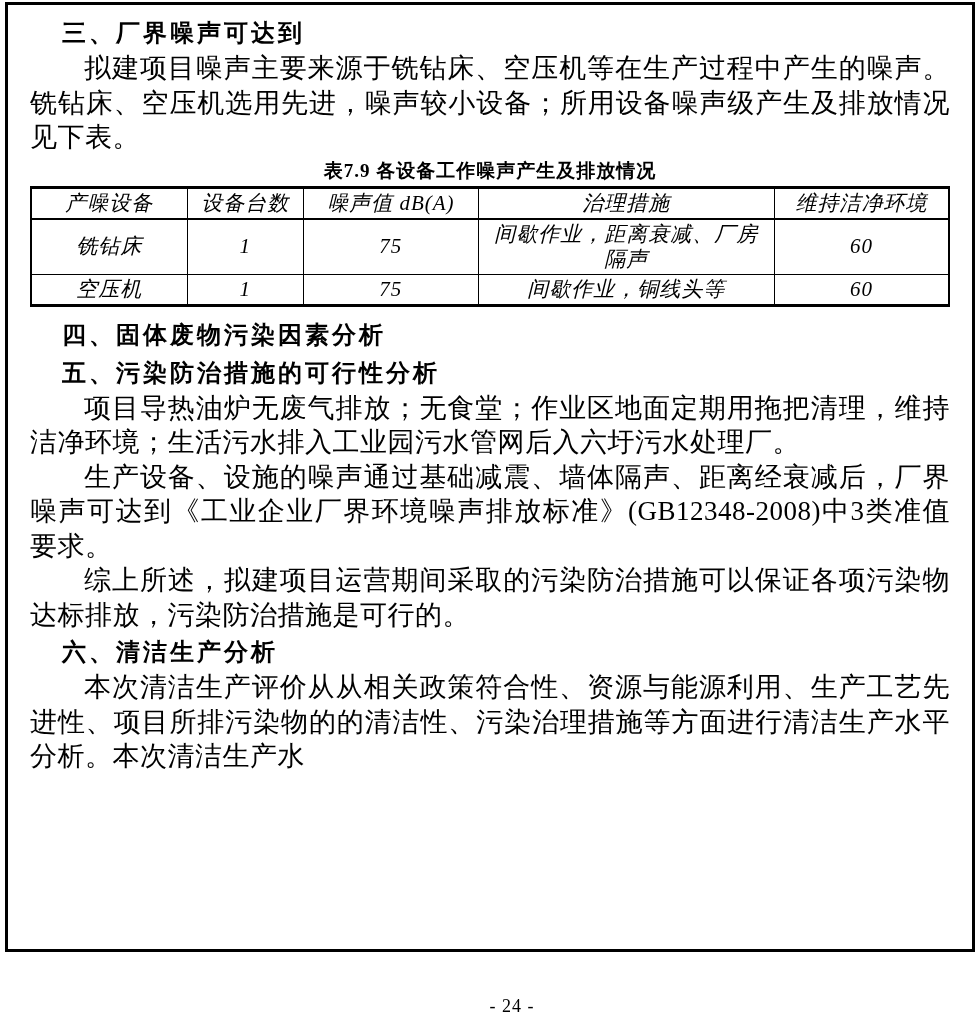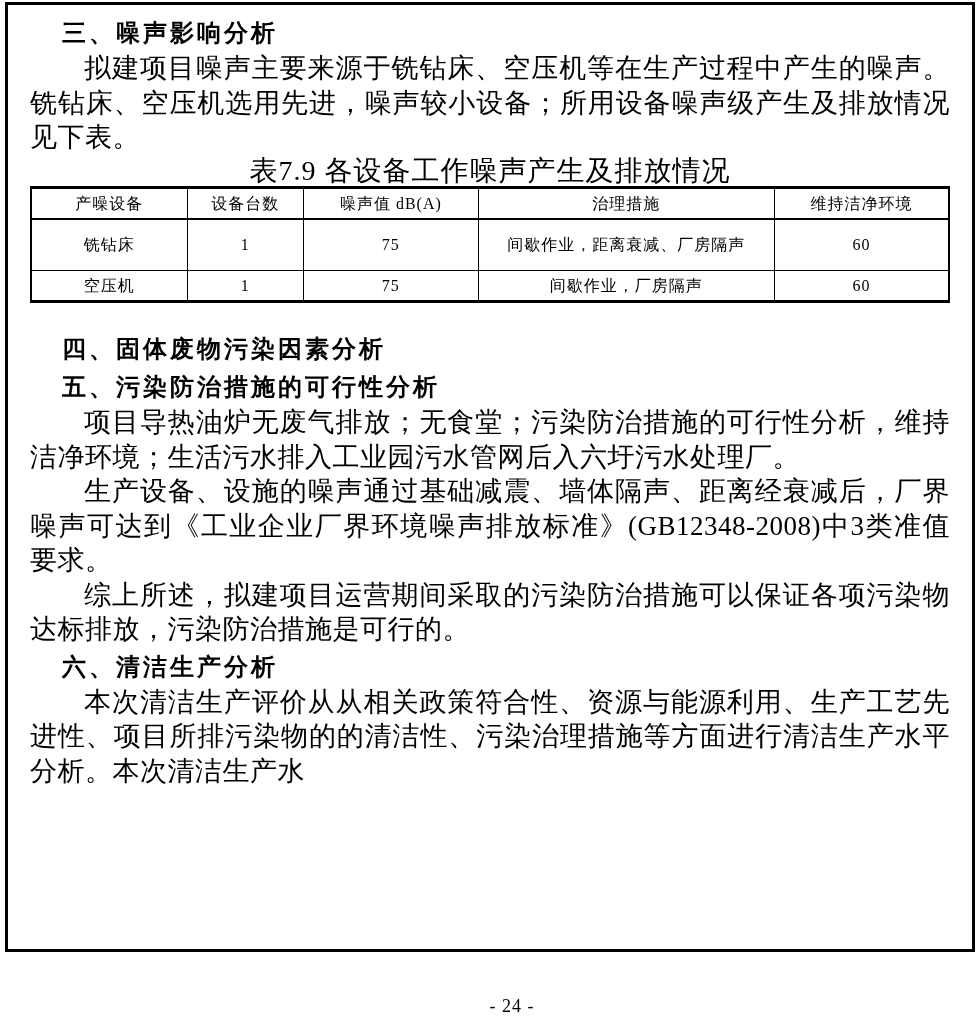--- a/index.html
+++ b/index.html
@@ -20,43 +20,44 @@
     background: #fff;
   }
   .content { width: 920px; }
   .sec-heading {
     font-size: 24px; font-weight: bold;
     letter-spacing: 3px;
     line-height: 36px;
     padding-left: 32px;
     margin-top: 2px;
   }
-  .sec-heading.gap-top { margin-top: 28px; }
+  .sec-heading.gap-top { margin-top: 10px; }
   .para {
     font-size: 27px;
     line-height: 34.5px;
     text-align: justify;
     text-indent: 2em;
     letter-spacing: 0.5px;
   }
   .tbl-caption {
-    font-size: 28px; font-weight: normal;
+    font-size: 19px; font-weight: bold;
     text-align: center;
     line-height: 26px;
     margin: 3px 0 2px 0;
     letter-spacing: 1px;
   }
   table.noise {
     width: 100%;
     border-collapse: collapse;
     border: 2px solid #000;
     border-top-width: 3px;
     border-bottom-width: 3px;
-    font-size: 16px;
+    font-size: 21px;
     table-layout: fixed;
+    font-style: italic;
   }
   table.noise th, table.noise td {
     border: 1.5px solid #000;
     text-align: center;
     vertical-align: middle;
     padding: 2px 8px;
     line-height: 25px;
     font-weight: normal;
     letter-spacing: 1px;
   }
@@ -78,21 +79,21 @@
     padding-left: 44px;
   }
 </style>
 </head>
 <body>
 
 <div class="page">
   <div class="frame">
     <div class="content">
 
-      <div class="sec-heading">三、噪声影响分析</div>
+      <div class="sec-heading">三、厂界噪声可达到</div>
       <p class="para">拟建项目噪声主要来源于铣钻床、空压机等在生产过程中产生的噪声。铣钻床、空压机选用先进，噪声较小设备；所用设备噪声级产生及排放情况见下表。</p>
 
       <div class="tbl-caption">表7.9  各设备工作噪声产生及排放情况</div>
 
       <table class="noise">
         <colgroup>
           <col class="c1">
             <col class="c2">
             <col class="c3">
             <col class="c4">
@@ -112,31 +113,31 @@
             <td>铣钻床</td>
             <td>1</td>
             <td>75</td>
             <td>间歇作业，距离衰减、厂房隔声</td>
             <td>60</td>
           </tr>
           <tr class="r2">
             <td>空压机</td>
             <td>1</td>
             <td>75</td>
-            <td>间歇作业，厂房隔声</td>
+            <td>间歇作业，铜线头等</td>
             <td>60</td>
           </tr>
         </tbody>
       </table>
 
 
       <div class="sec-heading gap-top">四、固体废物污染因素分析</div>
 
       <div class="sec-heading">五、污染防治措施的可行性分析</div>
-      <p class="para">项目导热油炉无废气排放；无食堂；污染防治措施的可行性分析，维持洁净环境；生活污水排入工业园污水管网后入六圩污水处理厂。</p>
+      <p class="para">项目导热油炉无废气排放；无食堂；作业区地面定期用拖把清理，维持洁净环境；生活污水排入工业园污水管网后入六圩污水处理厂。</p>
       <p class="para">生产设备、设施的噪声通过基础减震、墙体隔声、距离经衰减后，厂界噪声可达到《工业企业厂界环境噪声排放标准》(GB12348-2008)中3类准值要求。</p>
       <p class="para">综上所述，拟建项目运营期间采取的污染防治措施可以保证各项污染物达标排放，污染防治措施是可行的。</p>
 
       <div class="sec-heading">六、清洁生产分析</div>
       <p class="para">本次清洁生产评价从从相关政策符合性、资源与能源利用、生产工艺先进性、项目所排污染物的的清洁性、污染治理措施等方面进行清洁生产水平分析。本次清洁生产水</p>
 
     </div>
   </div>
 
   <div class="page-number">- 24 -</div>

